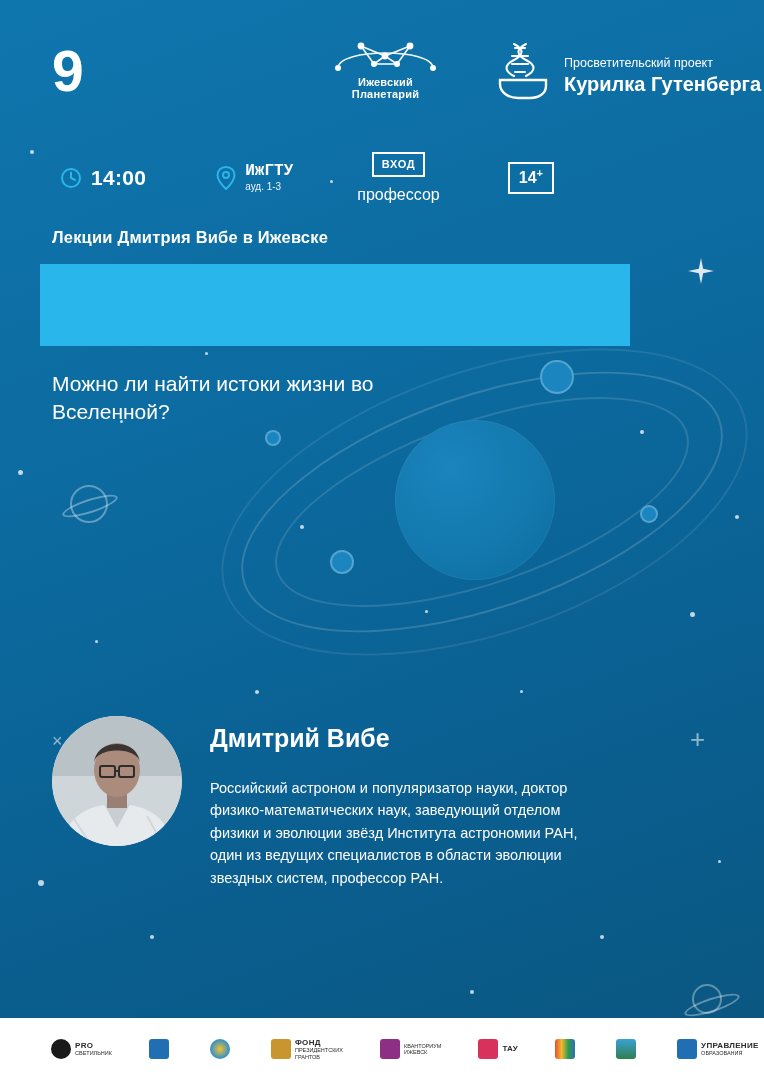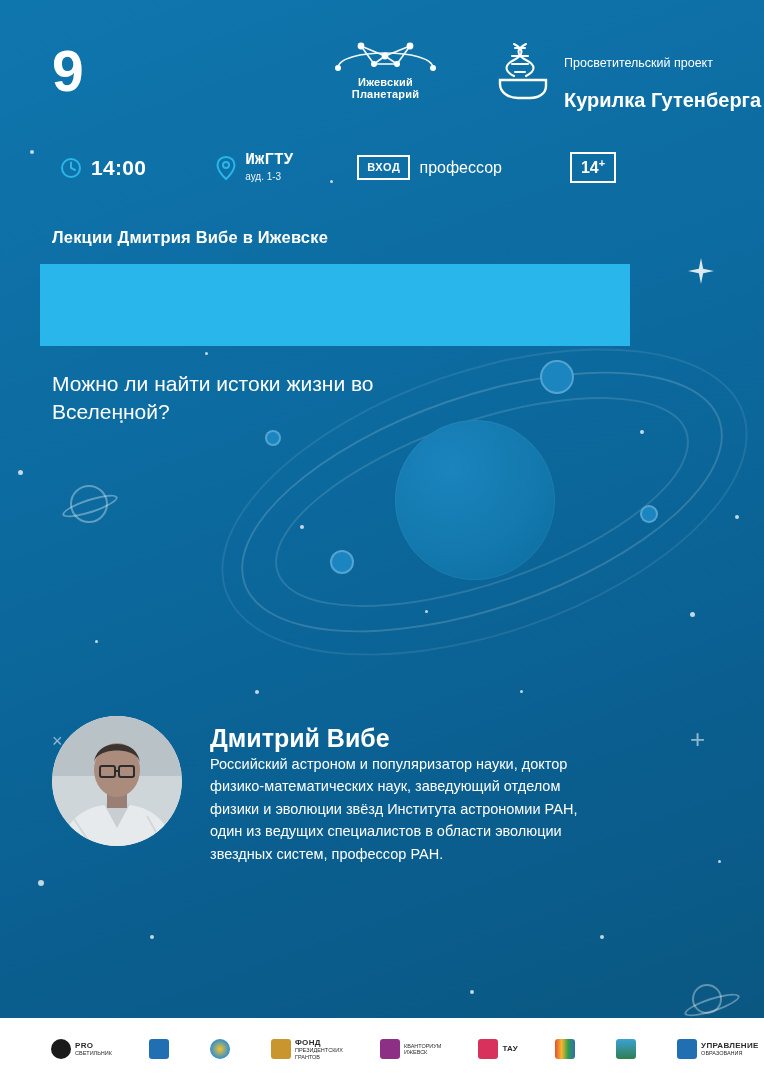--- a/index.html
+++ b/index.html
@@ -127,37 +127,37 @@
   }
 
   .kurilka {
     position: absolute;
     left: 492px; top: 6px;
     display: flex;
     align-items: flex-start;
     gap: 10px;
   }
   .kur-text { color: #ffffff; padding-top: 17px; }
-  .kur-top { font-size: 12.5px; line-height: 1; margin-bottom: 20px; }
+  .kur-top { font-size: 12.5px; line-height: 1; margin-bottom: 4px; }
   .kur-bottom { font-size: 20px; font-weight: bold; line-height: 1; }
 
   
   .info-row {
     position: absolute;
     left: 60px; top: 152px;
     display: flex;
     align-items: center;
     gap: 8px;
     color: #ffffff;
   }
   .info-item { display: flex; align-items: center; gap: 9px; }
   .info-time { font-size: 21px; font-weight: bold; letter-spacing: .3px; }
   .venue-main { font-size: 16px; font-weight: bold; line-height: 1.1; }
   .venue-sub { font-size: 10px; opacity: .92; line-height: 1.3; }
-  .entry-block { display: flex; align-items: center; gap: 9px; }
+  .entry-block { display: flex; align-items: center; gap: 9px; flex-direction: column; }
   .entry-badge {
     border: 2px solid #ffffff;
     color: #ffffff;
     font-size: 11px;
     font-weight: bold;
     letter-spacing: .6px;
     padding: 5px 8px;
     line-height: 1;
   }
   .entry-free { font-size: 16px; color: #ffffff; }
@@ -220,21 +220,21 @@
     overflow: hidden;
     background: #d8dde0;
     position: relative;
     border: 0;
   }
   .speaker-body { padding-top: 8px; }
   .speaker-name {
     color: #ffffff;
     font-size: 25px;
     font-weight: bold;
-    margin-bottom: 0;
+    margin-bottom: 24px;
   }
   .speaker-bio {
     color: #ffffff;
     font-size: 14.5px;
     line-height: 1.55;
     max-width: 400px;
   }
 
   
   .footer {

